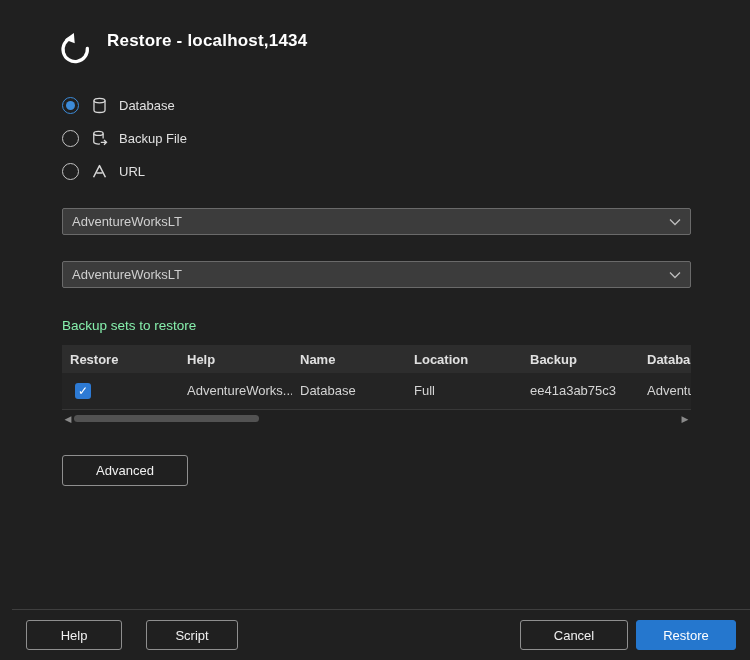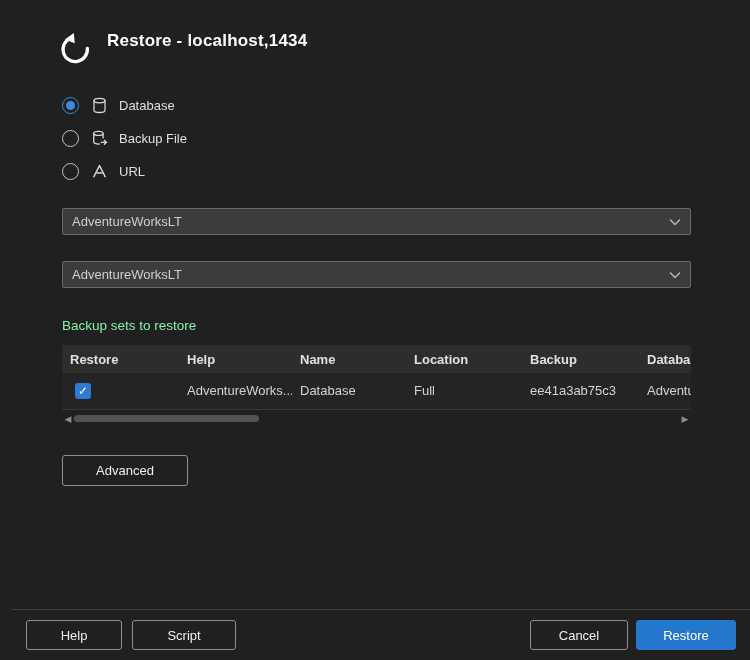--- a/index.html
+++ b/index.html
@@ -90,23 +90,23 @@
   }
   .advanced-btn { margin:30px 0 9px 62px; width:126px; height:31px; }
 
   .footer {
     position:absolute; left:12px; right:0; bottom:0; height:51px;
     border-top:1px solid #3f3f3f;
     display:flex; align-items:center; padding:4px 14px;
   }
   .footer .btn { height:30px; }
   .help-btn   { width:96px; }
-  .script-btn { width:104px; margin-left:10px; }
+  .script-btn { width:92px; margin-left:24px; }
   .spacer { flex:1; }
-  .cancel-btn { width:98px; }
+  .cancel-btn { width:108px; }
   .primary-btn {
     width:100px; margin-left:8px;
     background:#2577ce; border-color:#2577ce; color:#ffffff;
   }
 </style>
 </head>
 <body>
 
 
 

